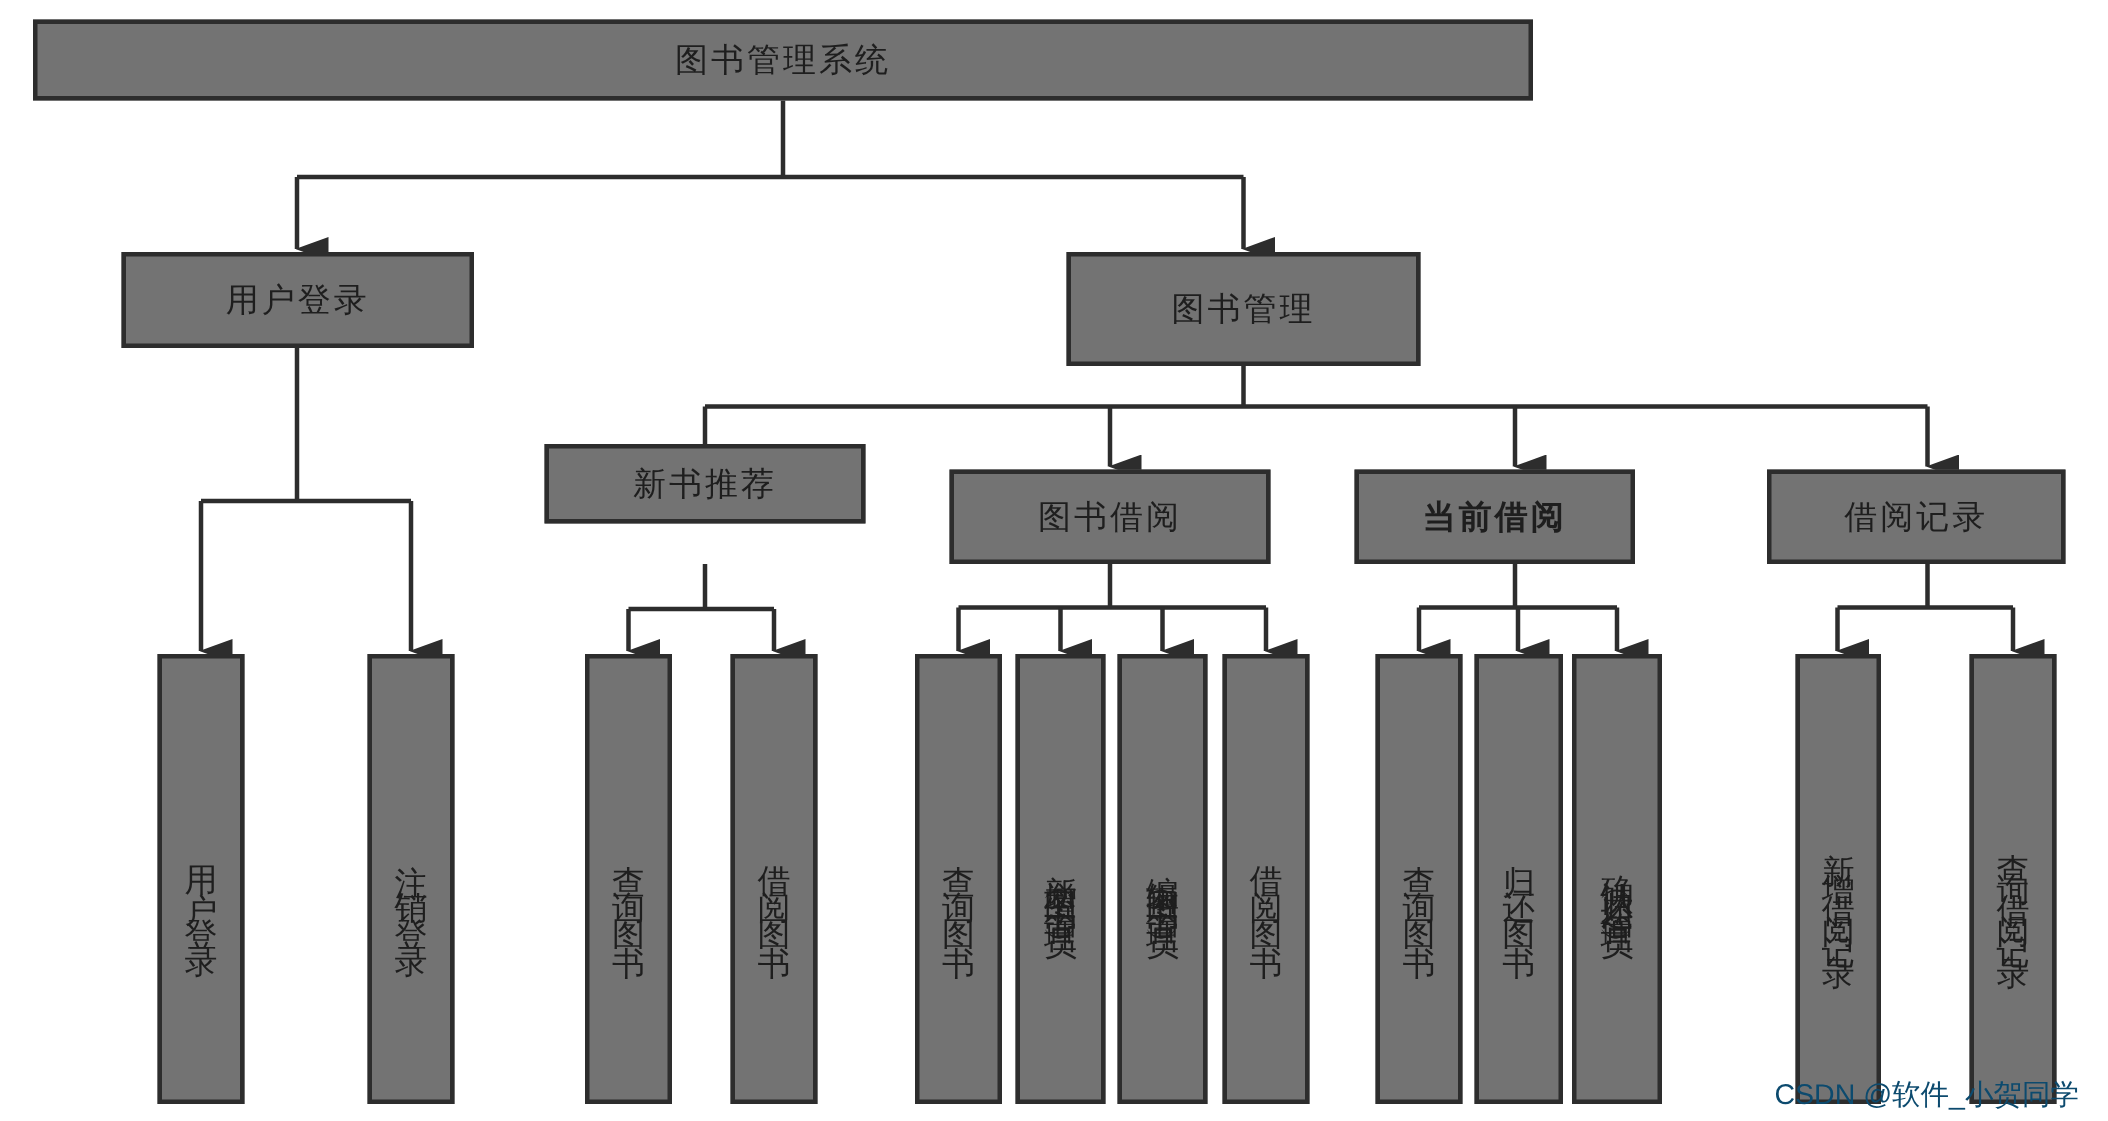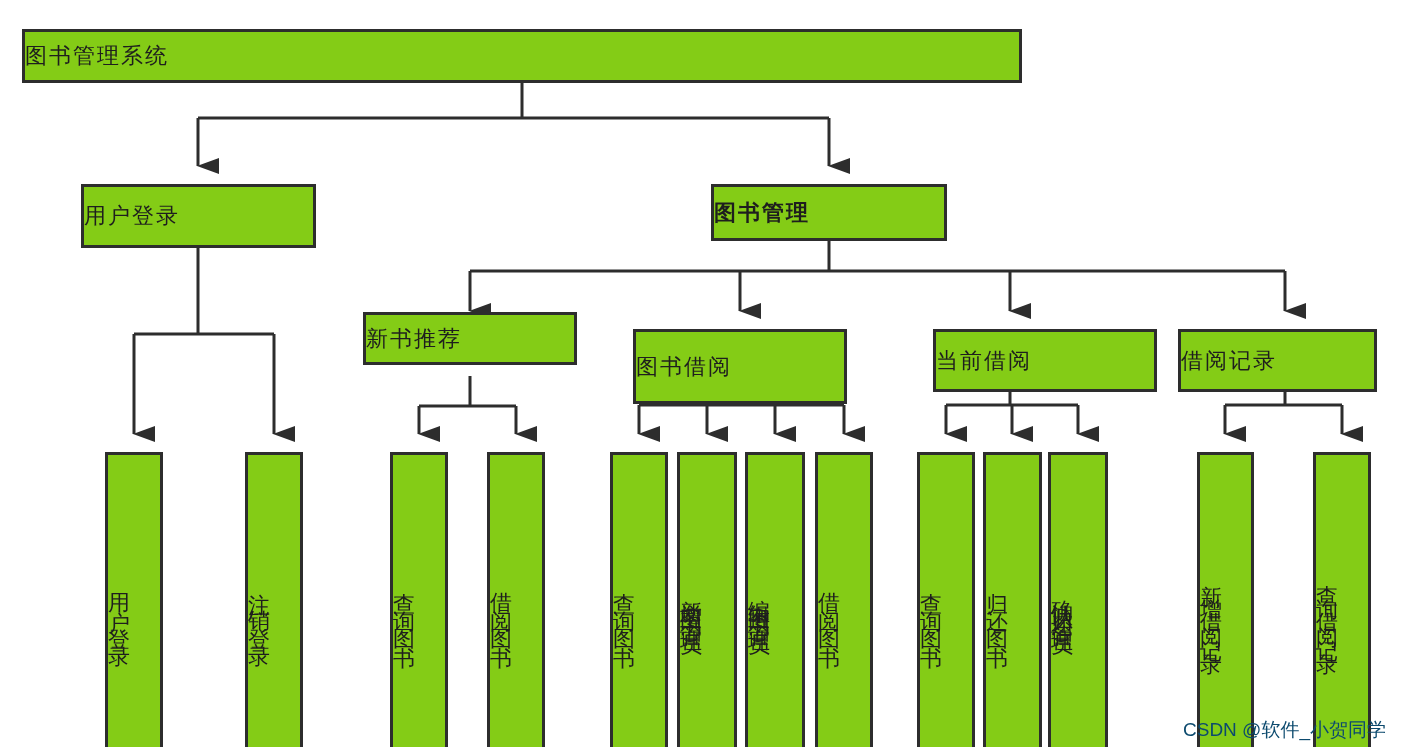--- a/index.html
+++ b/index.html
@@ -20,25 +20,25 @@
     position: absolute;
     left: 0; top: 0;
     width: 1405px;
     height: 747px;
     z-index: 1;
   }
   .box {
     position: absolute;
     box-sizing: border-box;
     border: 3px solid #2d2d2d;
-    background: #84cc16;
+    background: #737373;
     display: flex;
     align-items: center;
+    justify-content: center;
     z-index: 2;
-    margin-top: 16px;
   }
   .box .lbl {
     font-size: 22px;
     letter-spacing: 2px;
     color: #1e1e1e;
     white-space: nowrap;
   }
   .leaf .lbl {
     writing-mode: vertical-rl;
     text-orientation: mixed;
@@ -106,31 +106,31 @@
     </g>
   </svg>
 
   <div class="box" style="left:22px; top:13px; width:1000px; height:54px;">
     <span class="lbl">图书管理系统</span>
   </div>
 
   <div class="box" style="left:81px; top:168px; width:235px; height:64px;">
     <span class="lbl">用户登录</span>
   </div>
-  <div class="box" style="left:711px; top:168px; width:236px; height:57px;font-weight:bold;">
+  <div class="box" style="left:711px; top:168px; width:236px; height:76px;">
     <span class="lbl">图书管理</span>
   </div>
 
   <div class="box" style="left:363px; top:296px; width:214px; height:53px;">
     <span class="lbl">新书推荐</span>
   </div>
-  <div class="box" style="left:633px; top:313px; width:214px; height:75px;">
+  <div class="box" style="left:633px; top:313px; width:214px; height:63px;">
     <span class="lbl">图书借阅</span>
   </div>
-  <div class="box" style="left:933px; top:313px; width:224px; height:63px;">
+  <div class="box" style="left:903px; top:313px; width:187px; height:63px;font-weight:bold;">
     <span class="lbl">当前借阅</span>
   </div>
   <div class="box" style="left:1178px; top:313px; width:199px; height:63px;">
     <span class="lbl">借阅记录</span>
   </div>
 
   <div class="box leaf sp-wide" style="left:105px; top:436px; width:58px; height:300px;">
     <span class="lbl">用户登录</span>
   </div>
   <div class="box leaf sp-wide" style="left:245px; top:436px; width:58px; height:300px;">

